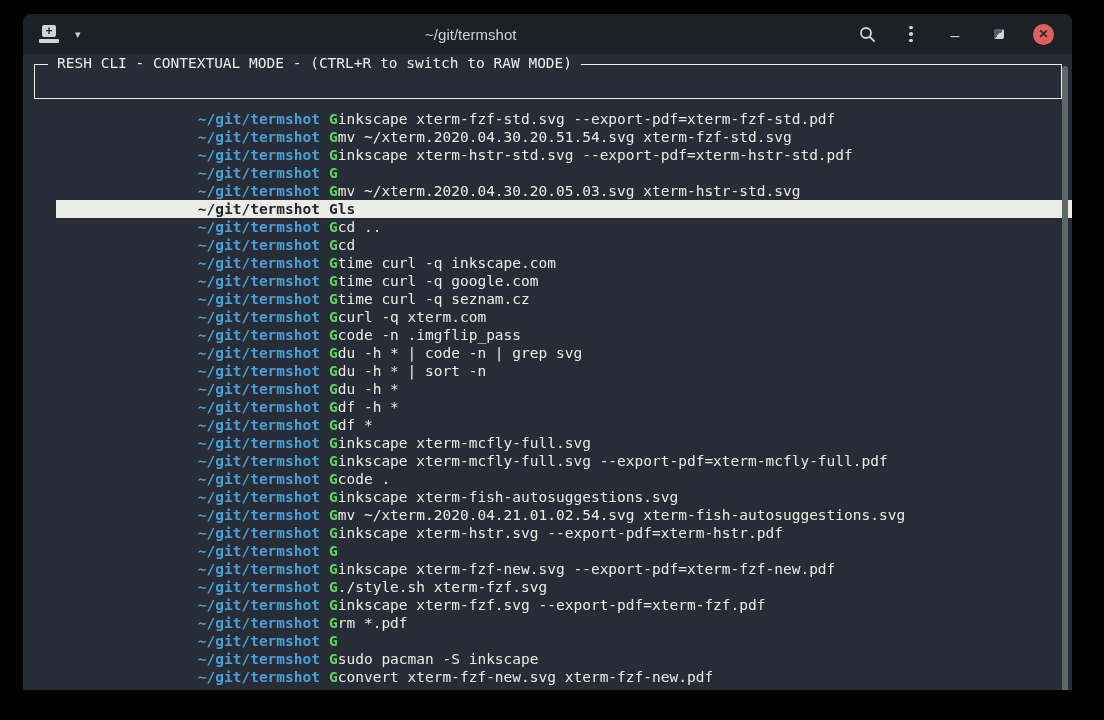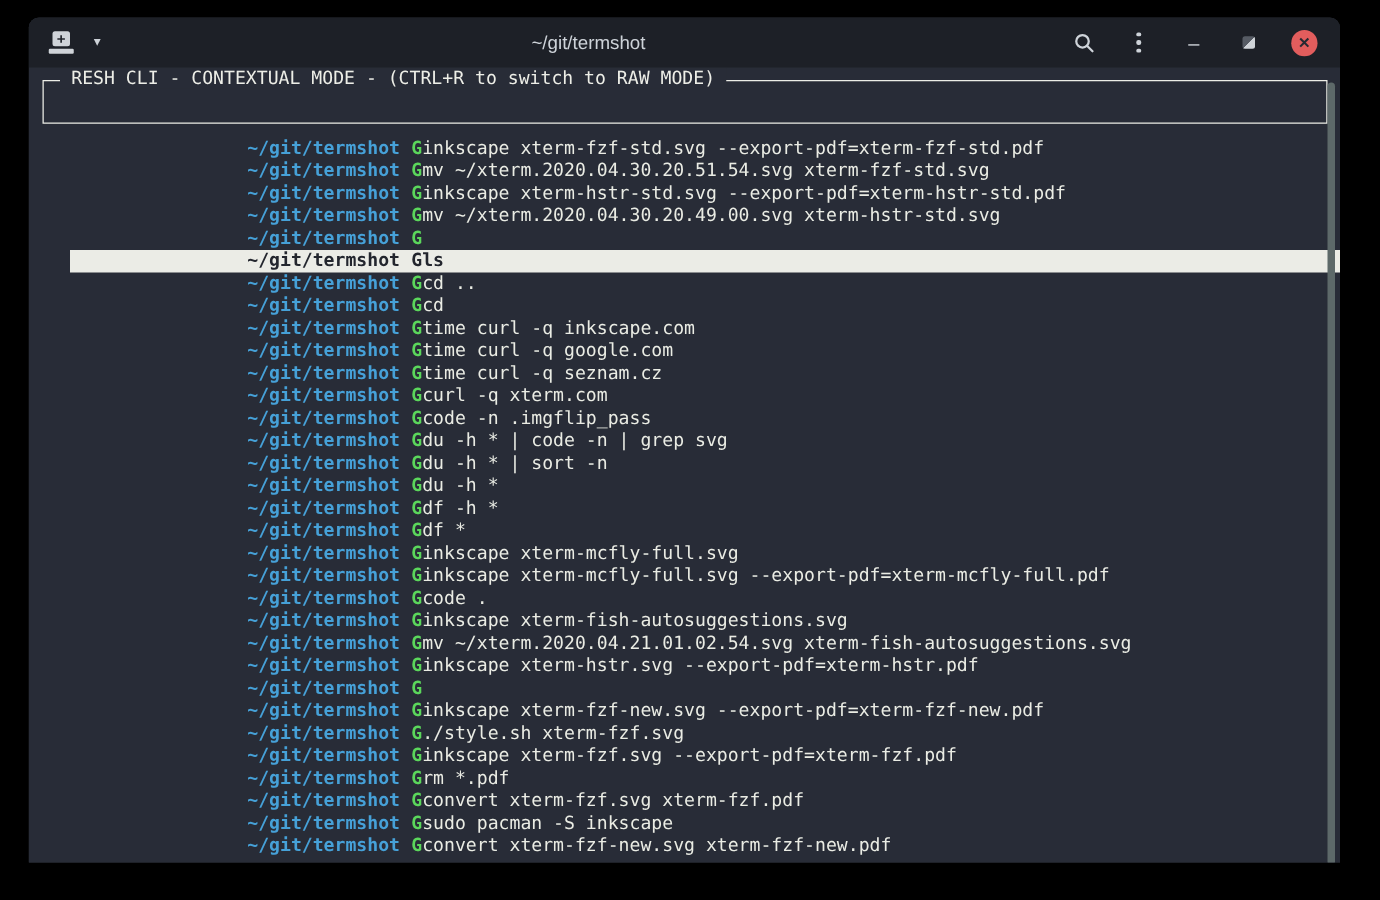--- a/index.html
+++ b/index.html
@@ -86,22 +86,22 @@
 
     <div class="terminal">
       <div class="resh-box">
         <span class="resh-title">RESH CLI - CONTEXTUAL MODE - (CTRL+R to switch to RAW MODE)</span>
         <input class="resh-input" value="" style="">
       </div>
       <div class="rows" id="rows">
           <div class="row"><span class="cwd">~/git/termshot</span><span class="gflag">G</span><span class="cmd">inkscape xterm-fzf-std.svg --export-pdf=xterm-fzf-std.pdf</span></div>
           <div class="row"><span class="cwd">~/git/termshot</span><span class="gflag">G</span><span class="cmd">mv ~/xterm.2020.04.30.20.51.54.svg xterm-fzf-std.svg</span></div>
           <div class="row"><span class="cwd">~/git/termshot</span><span class="gflag">G</span><span class="cmd">inkscape xterm-hstr-std.svg --export-pdf=xterm-hstr-std.pdf</span></div>
-          <div class="row"><span class="cwd">~/git/termshot</span><span class="gflag">G</span><span class="cmd">mv ~/xterm.2020.04.30.20.49.00.svg xterm-hstr-std.svg</span></div>
           <div class="row"><span class="cwd">~/git/termshot</span><span class="gflag">G</span></div>
+          <div class="row"><span class="cwd">~/git/termshot</span><span class="gflag">G</span><span class="cmd">mv ~/xterm.2020.04.30.20.05.03.svg xterm-hstr-std.svg</span></div>
           <div class="row selected"><span class="cwd">~/git/termshot</span><span class="gflag">G</span><span class="cmd">ls</span></div>
           <div class="row"><span class="cwd">~/git/termshot</span><span class="gflag">G</span><span class="cmd">cd ..</span></div>
           <div class="row"><span class="cwd">~/git/termshot</span><span class="gflag">G</span><span class="cmd">cd</span></div>
           <div class="row"><span class="cwd">~/git/termshot</span><span class="gflag">G</span><span class="cmd">time curl -q inkscape.com</span></div>
           <div class="row"><span class="cwd">~/git/termshot</span><span class="gflag">G</span><span class="cmd">time curl -q google.com</span></div>
           <div class="row"><span class="cwd">~/git/termshot</span><span class="gflag">G</span><span class="cmd">time curl -q seznam.cz</span></div>
           <div class="row"><span class="cwd">~/git/termshot</span><span class="gflag">G</span><span class="cmd">curl -q xterm.com</span></div>
           <div class="row"><span class="cwd">~/git/termshot</span><span class="gflag">G</span><span class="cmd">code -n .imgflip_pass</span></div>
           <div class="row"><span class="cwd">~/git/termshot</span><span class="gflag">G</span><span class="cmd">du -h * | code -n | grep svg</span></div>
           <div class="row"><span class="cwd">~/git/termshot</span><span class="gflag">G</span><span class="cmd">du -h * | sort -n</span></div>
@@ -112,21 +112,21 @@
           <div class="row"><span class="cwd">~/git/termshot</span><span class="gflag">G</span><span class="cmd">inkscape xterm-mcfly-full.svg --export-pdf=xterm-mcfly-full.pdf</span></div>
           <div class="row"><span class="cwd">~/git/termshot</span><span class="gflag">G</span><span class="cmd">code .</span></div>
           <div class="row"><span class="cwd">~/git/termshot</span><span class="gflag">G</span><span class="cmd">inkscape xterm-fish-autosuggestions.svg</span></div>
           <div class="row"><span class="cwd">~/git/termshot</span><span class="gflag">G</span><span class="cmd">mv ~/xterm.2020.04.21.01.02.54.svg xterm-fish-autosuggestions.svg</span></div>
           <div class="row"><span class="cwd">~/git/termshot</span><span class="gflag">G</span><span class="cmd">inkscape xterm-hstr.svg --export-pdf=xterm-hstr.pdf</span></div>
           <div class="row"><span class="cwd">~/git/termshot</span><span class="gflag">G</span></div>
           <div class="row"><span class="cwd">~/git/termshot</span><span class="gflag">G</span><span class="cmd">inkscape xterm-fzf-new.svg --export-pdf=xterm-fzf-new.pdf</span></div>
           <div class="row"><span class="cwd">~/git/termshot</span><span class="gflag">G</span><span class="cmd">./style.sh xterm-fzf.svg</span></div>
           <div class="row"><span class="cwd">~/git/termshot</span><span class="gflag">G</span><span class="cmd">inkscape xterm-fzf.svg --export-pdf=xterm-fzf.pdf</span></div>
           <div class="row"><span class="cwd">~/git/termshot</span><span class="gflag">G</span><span class="cmd">rm *.pdf</span></div>
-          <div class="row"><span class="cwd">~/git/termshot</span><span class="gflag">G</span><span class="cmd">convert xterm-fzf.svg xterm-fzf.pdf</span></div>
+          <div class="row"><span class="cwd">~/git/termshot</span><span class="gflag">G</span></div>
           <div class="row"><span class="cwd">~/git/termshot</span><span class="gflag">G</span><span class="cmd">sudo pacman -S inkscape</span></div>
           <div class="row"><span class="cwd">~/git/termshot</span><span class="gflag">G</span><span class="cmd">convert xterm-fzf-new.svg xterm-fzf-new.pdf</span></div>
         </div>
       <div class="sbar">
         <div class="thumb"></div>
       </div>
     </div>
 
   </div>
 </div>

